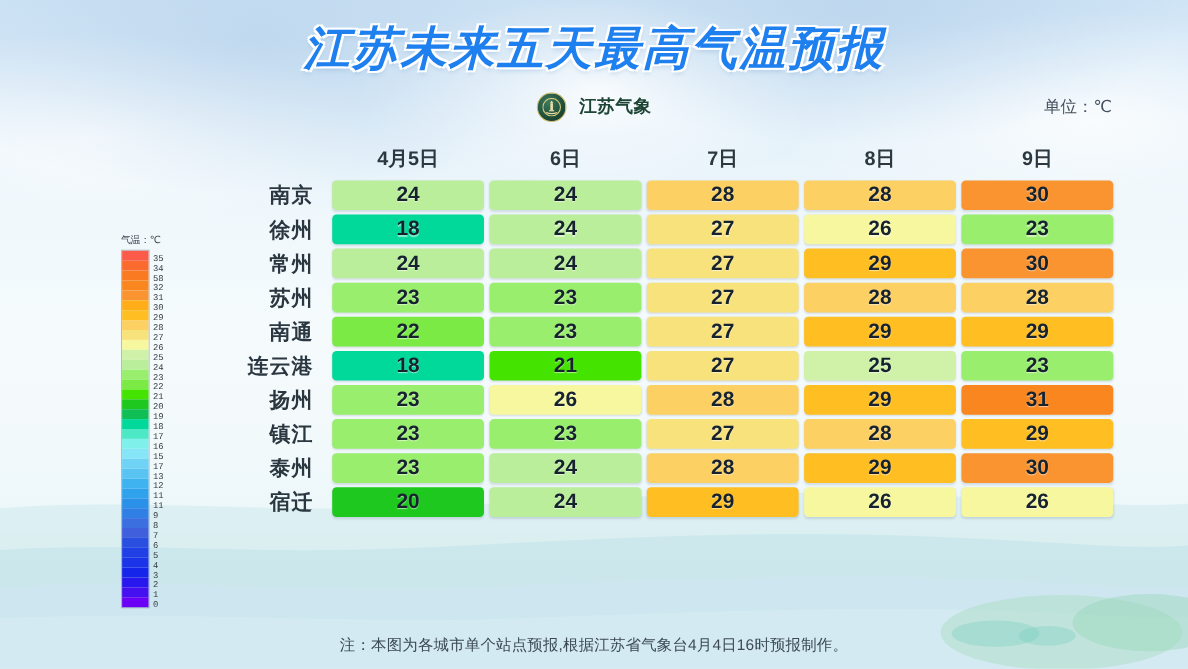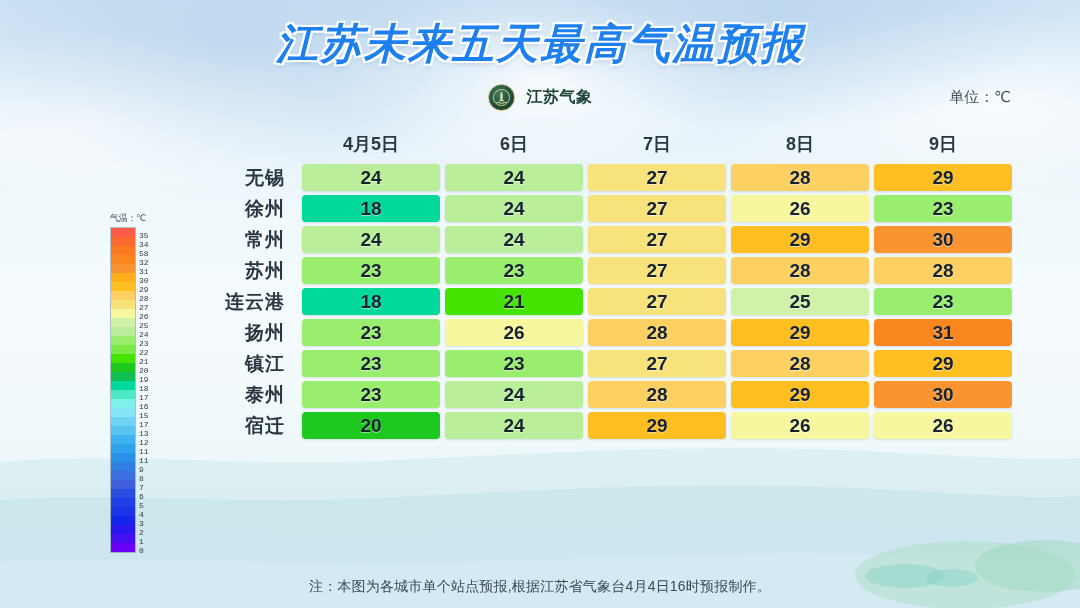--- a/index.html
+++ b/index.html
@@ -264,26 +264,26 @@
       <th class="corner"></th>
     <th class="col-head">4月5日</th>
         <th class="col-head">6日</th>
         <th class="col-head">7日</th>
         <th class="col-head">8日</th>
         <th class="col-head">9日</th>
       </tr>
   </thead>
   <tbody>
       <tr>
-        <td class="city">无锡</td>
-        <td class="cell" style="background: rgb(187, 238, 154);">24</td>
-        <td class="cell" style="background: rgb(187, 238, 154);">24</td>
-        <td class="cell" style="background: rgb(248, 226, 124);">27</td>
-        <td class="cell" style="background: rgb(252, 208, 98);">28</td>
-        <td class="cell" style="background: rgb(255, 190, 34);">29</td>
+        <td class="city">南京</td>
+        <td class="cell" style="background: rgb(187, 238, 154);">24</td>
+        <td class="cell" style="background: rgb(187, 238, 154);">24</td>
+        <td class="cell" style="background: rgb(252, 208, 98);">28</td>
+        <td class="cell" style="background: rgb(252, 208, 98);">28</td>
+        <td class="cell" style="background: rgb(250, 148, 49);">30</td>
       </tr>
       <tr>
         <td class="city">徐州</td>
         <td class="cell" style="background: rgb(0, 217, 154);">18</td>
         <td class="cell" style="background: rgb(187, 238, 154);">24</td>
         <td class="cell" style="background: rgb(248, 226, 124);">27</td>
         <td class="cell" style="background: rgb(247, 247, 160);">26</td>
         <td class="cell" style="background: rgb(154, 238, 110);">23</td>
       </tr>
       <tr>
@@ -294,20 +294,28 @@
         <td class="cell" style="background: rgb(255, 190, 34);">29</td>
         <td class="cell" style="background: rgb(250, 148, 49);">30</td>
       </tr>
       <tr>
         <td class="city">苏州</td>
         <td class="cell" style="background: rgb(154, 238, 110);">23</td>
         <td class="cell" style="background: rgb(154, 238, 110);">23</td>
         <td class="cell" style="background: rgb(248, 226, 124);">27</td>
         <td class="cell" style="background: rgb(252, 208, 98);">28</td>
         <td class="cell" style="background: rgb(252, 208, 98);">28</td>
+      </tr>
+      <tr>
+        <td class="city">南通</td>
+        <td class="cell" style="background: rgb(123, 234, 69);">22</td>
+        <td class="cell" style="background: rgb(154, 238, 110);">23</td>
+        <td class="cell" style="background: rgb(248, 226, 124);">27</td>
+        <td class="cell" style="background: rgb(255, 190, 34);">29</td>
+        <td class="cell" style="background: rgb(255, 190, 34);">29</td>
       </tr>
       <tr>
         <td class="city">连云港</td>
         <td class="cell" style="background: rgb(0, 217, 154);">18</td>
         <td class="cell" style="background: rgb(69, 228, 0);">21</td>
         <td class="cell" style="background: rgb(248, 226, 124);">27</td>
         <td class="cell" style="background: rgb(207, 242, 168);">25</td>
         <td class="cell" style="background: rgb(154, 238, 110);">23</td>
       </tr>
       <tr>

